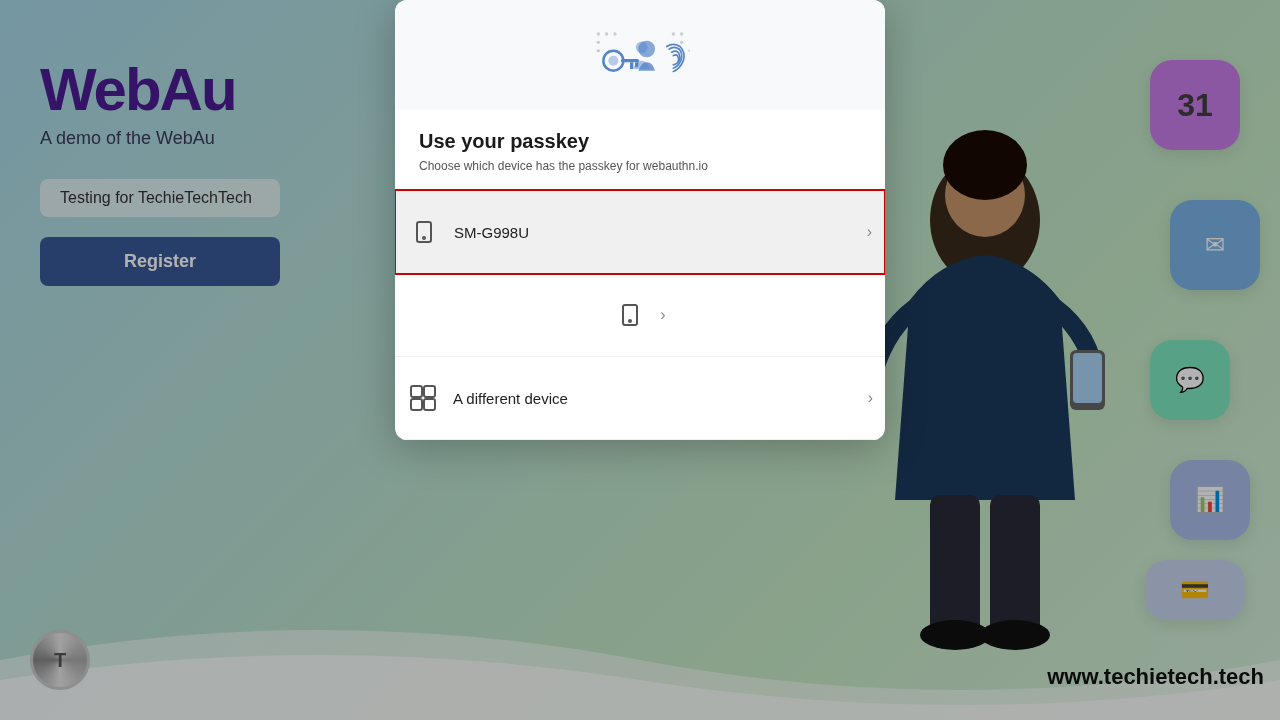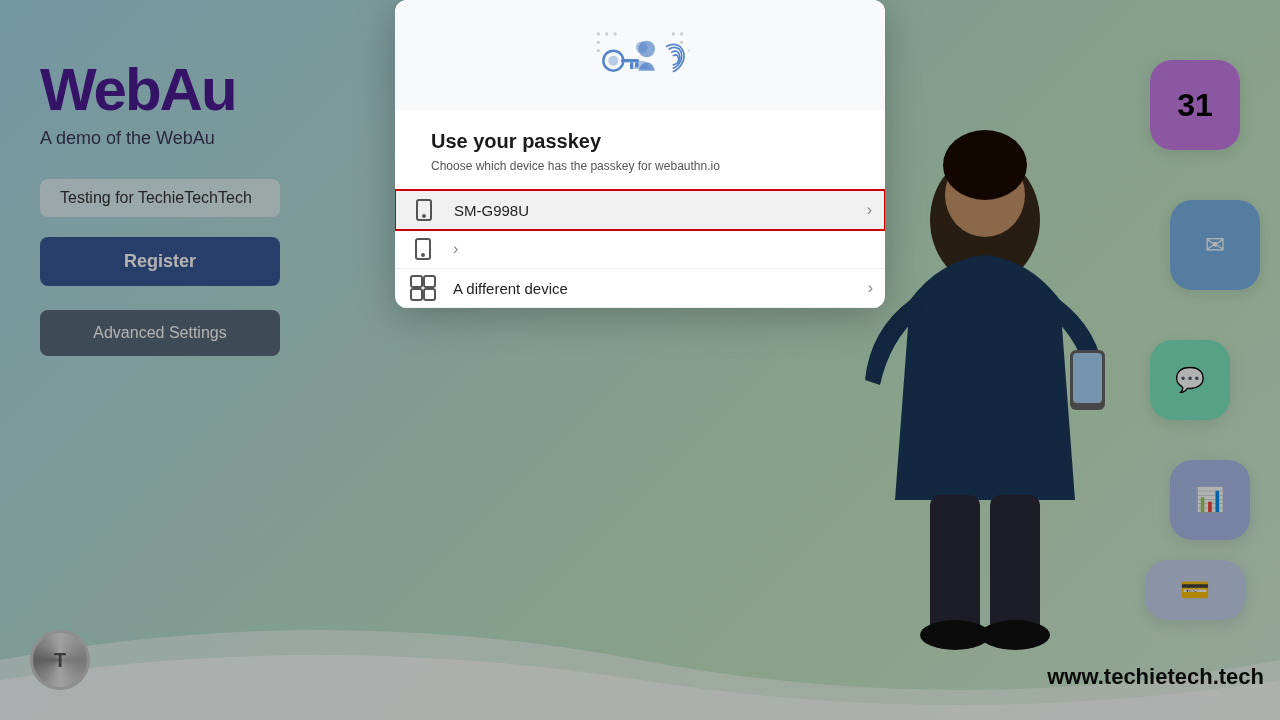--- a/index.html
+++ b/index.html
@@ -153,21 +153,21 @@
     }
 
     .modal-header-icon {
       display: flex;
       justify-content: center;
       padding: 24px 0 16px;
       background: #f8f9fa;
     }
 
     .modal-body {
-      padding: 20px 36px 0;
+      padding: 20px 24px 0;
     }
 
     .modal-title {
       font-size: 20px;
       font-weight: 600;
       color: #1a1a1a;
       margin-bottom: 6px;
     }
 
     .modal-subtitle {
@@ -177,24 +177,25 @@
     }
 
     
     .device-list {
       border-top: 1px solid #e0e0e0;
     }
 
     .device-item {
       display: flex;
       align-items: center;
-      padding: 3px 12px;
+      padding: 25px 12px;
       cursor: pointer;
       border-bottom: 1px solid #f0f0f0;
       transition: background 0.1s;
+      justify-content: center;
     }
 
     .device-item.selected {
       background: #f0f0f0;
       border: 2px solid #cc0000;
       margin: -1px;
     }
 
     .device-icon {
       width: 32px;
@@ -267,21 +268,21 @@
       align-items: center;
       justify-content: center;
       font-size: 24px;
       box-shadow: 0 4px 15px rgba(0,0,0,0.1);
     }
 
     .bubble-calendar {
       width: 90px; height: 90px;
       background: #c97de8;
       top: 60px; right: 40px;
-      color: #000000;
+      color: #404040;
       font-size: 32px;
       font-weight: bold;
     }
 
     .bubble-mail {
       width: 90px; height: 90px;
       background: #7ab3e8;
       top: 200px; right: 20px;
       color: white;
     }
@@ -355,21 +356,20 @@
 </div>
 <div class="bubble bubble-card">
   <span>💳</span>
 </div>
 
 <div class="left-content">
   <div class="app-title">WebAu</div>
   <div class="app-subtitle">A demo of the WebAu</div>
   <div class="username-box">Testing for TechieTechTech</div>
   <button class="btn-register">Register</button>
-  <button class="btn-advanced">Advanced Settings</button>
 </div>
 
 <div class="logo-bottom">
   <div class="logo-circle">
     <span>T</span>
   </div>
 </div>
 
 <div class="url-bottom">www.techietech.tech</div>
 

